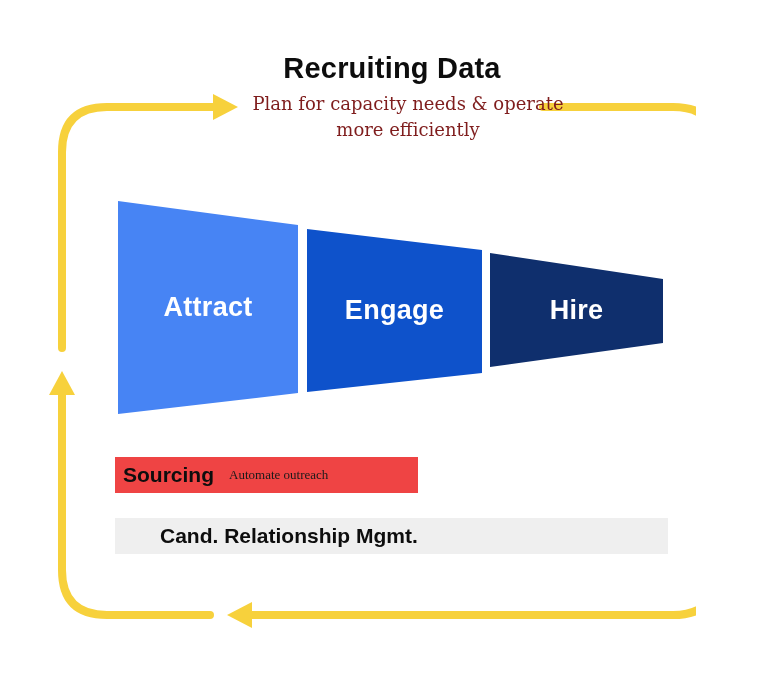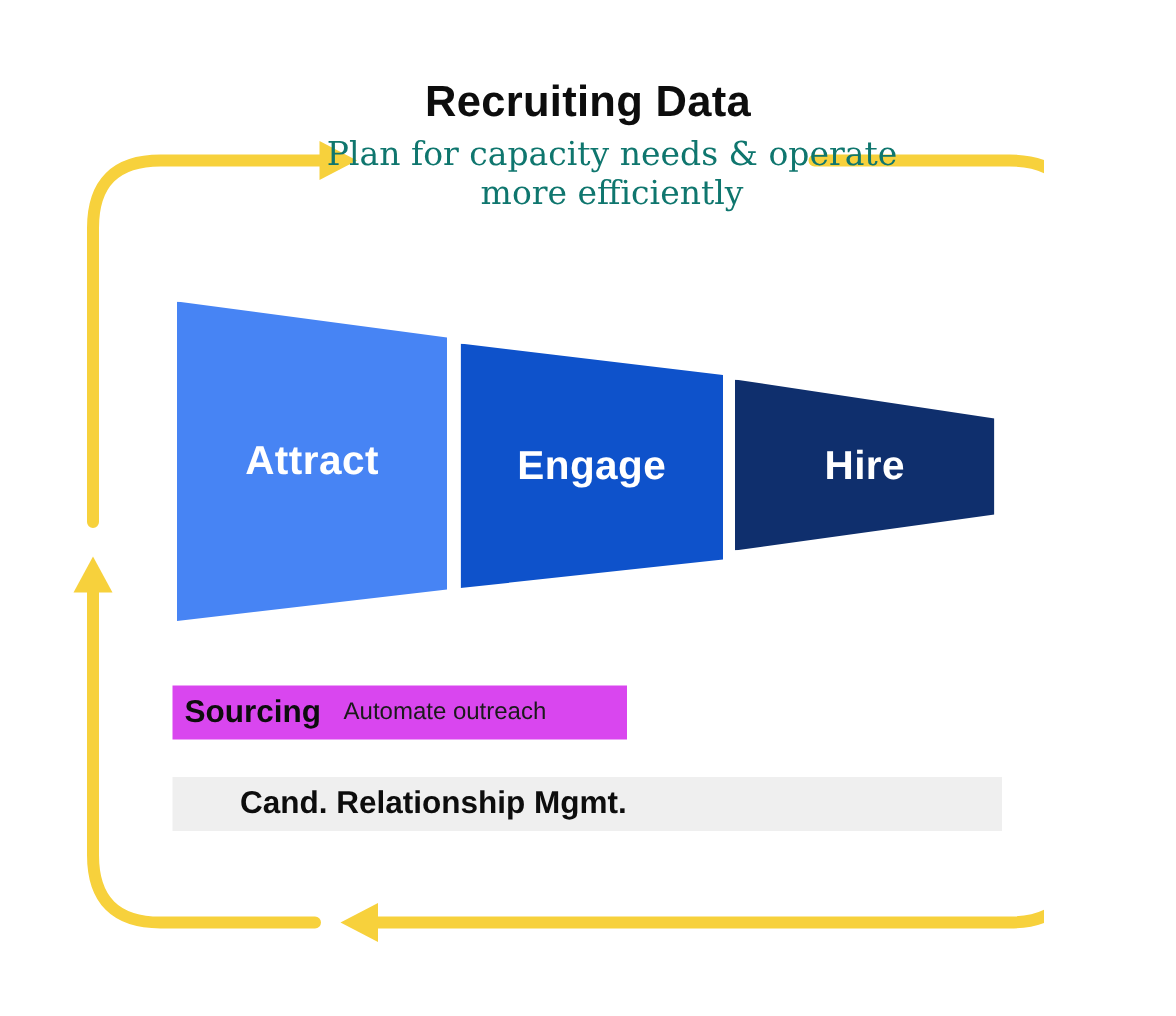--- a/index.html
+++ b/index.html
@@ -23,23 +23,23 @@
     font-family: "Liberation Sans", sans-serif;
     font-weight: bold;
     font-size: 29px;
     line-height: 33px;
     color: #0d0d0d;
     letter-spacing: 0.2px;
   }
   .subtitle {
     margin-top: 6px;
     font-family: "DejaVu Serif", serif;
-    font-size: 22px;
+    font-size: 18px;
     line-height: 26px;
-    color: #0f766e;
+    color: #7f1d1d;
     margin-left: 32px;
   }
   
   .stage {
     position: absolute;
     display: flex;
     align-items: center;
     justify-content: center;
   }
   .stage-label {
@@ -71,22 +71,22 @@
   .callout-1 { left: 115px; top: 457px; width: 303px; }
   .callout-2 { left: 115px; top: 518px; width: 553px; padding-left: 45px; }
   .callout-title {
     font-family: "Liberation Sans", sans-serif;
     font-weight: bold;
     font-size: 21px;
     color: #0d0d0d;
     white-space: nowrap;
   }
   .callout-desc {
-    font-family: Liberation Sans, sans-serif;
-    font-size: 16px;
+    font-family: Liberation Serif, serif;
+    font-size: 13px;
     color: #1a1a1a;
     white-space: nowrap;
   }
   .callout-1 .callout-desc { margin-left: 15px; }
   .callout-2 .callout-desc { margin-left: 9px; }
   
   .arrows {
     position: absolute;
     left: 0; top: 0;
     width: 784px; height: 677px;
@@ -140,21 +140,21 @@
   <div class="stage stage-attract" style="background: rgb(71, 132, 244);">
     <span class="stage-label">Attract</span>
   </div>
   <div class="stage stage-engage" style="background: rgb(14, 82, 203);">
     <span class="stage-label">Engage</span>
   </div>
   <div class="stage stage-hire" style="background: rgb(15, 47, 109);">
     <span class="stage-label">Hire</span>
   </div>
 
-  <div class="callout callout-1" style="background: #d946ef;">
+  <div class="callout callout-1" style="background: #ef4444;">
     <span class="callout-title">Sourcing</span>
     <span class="callout-desc">Automate outreach</span>
   </div>
   <div class="callout callout-2" style="background: rgb(239, 239, 239);">
     <span class="callout-title">Cand. Relationship Mgmt.</span>
   </div>
 
 </div>
 
 </body></html>

